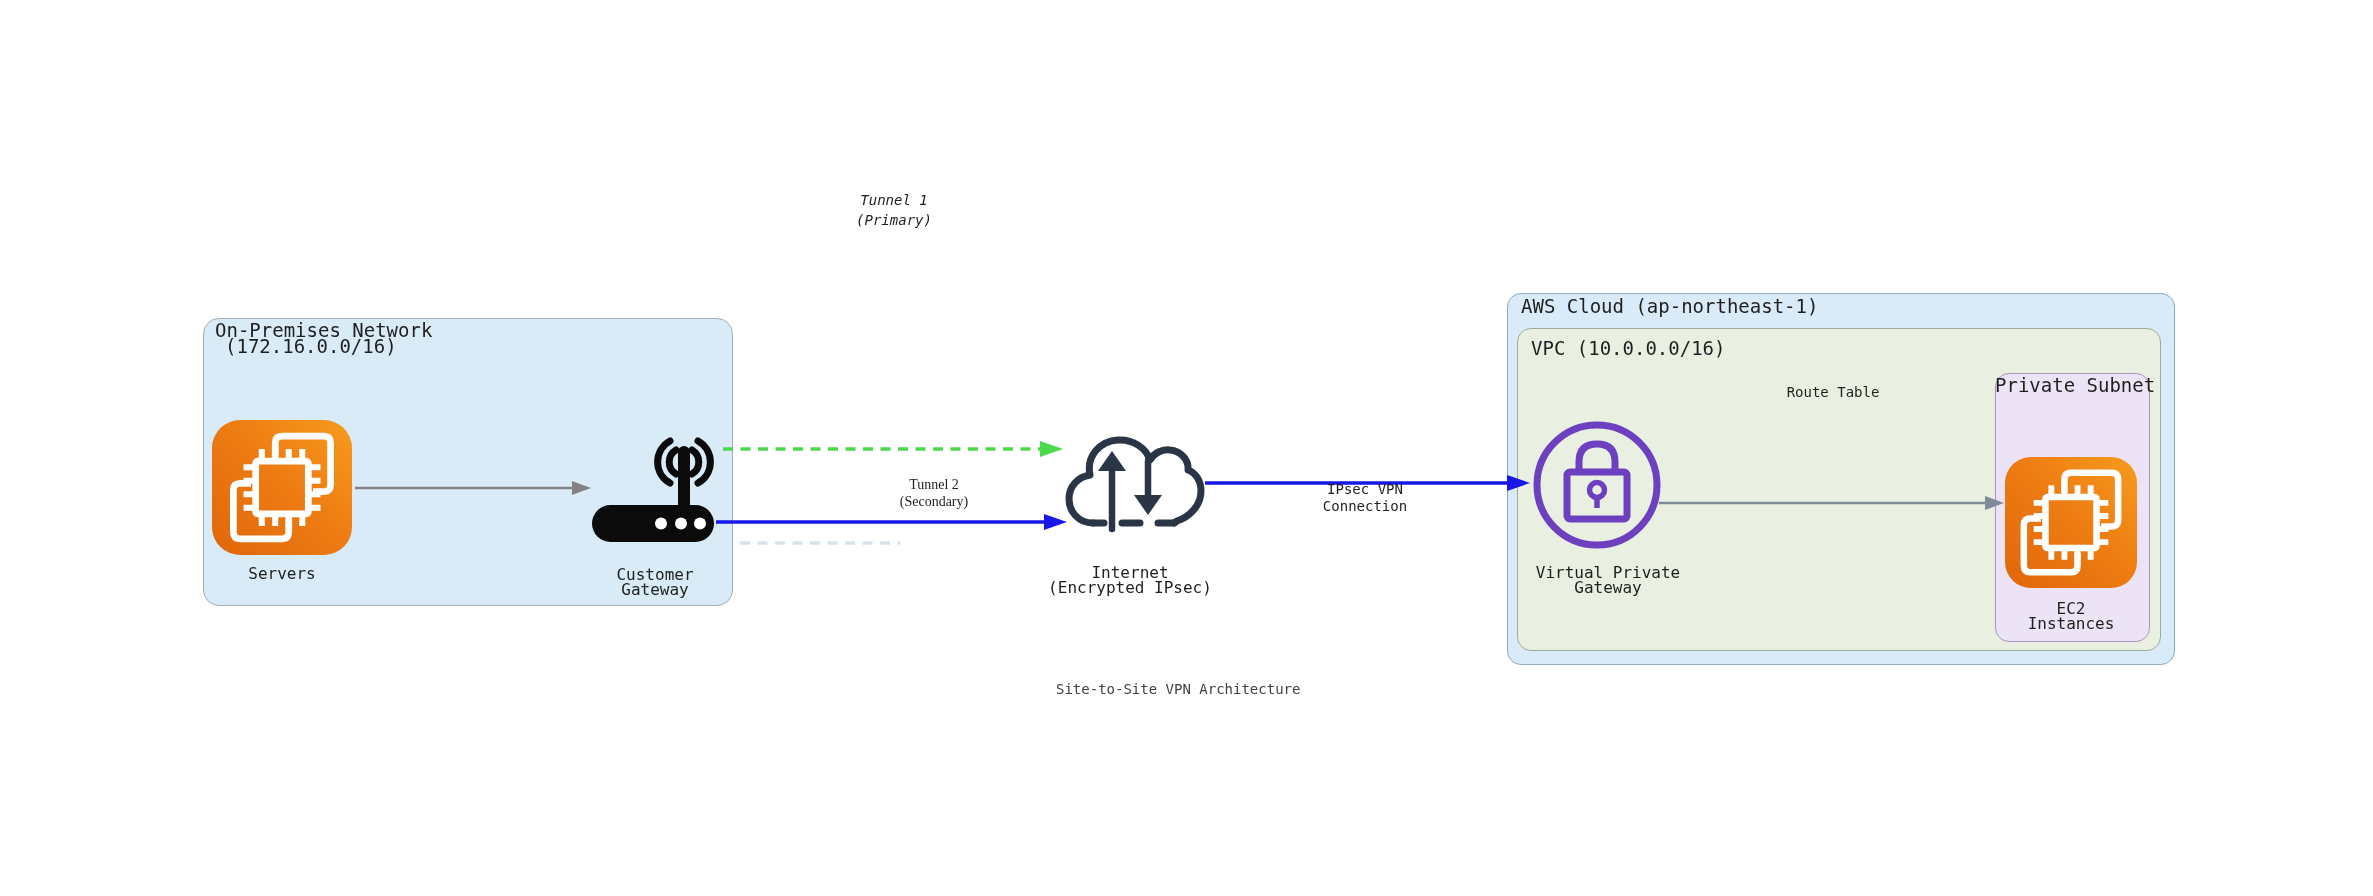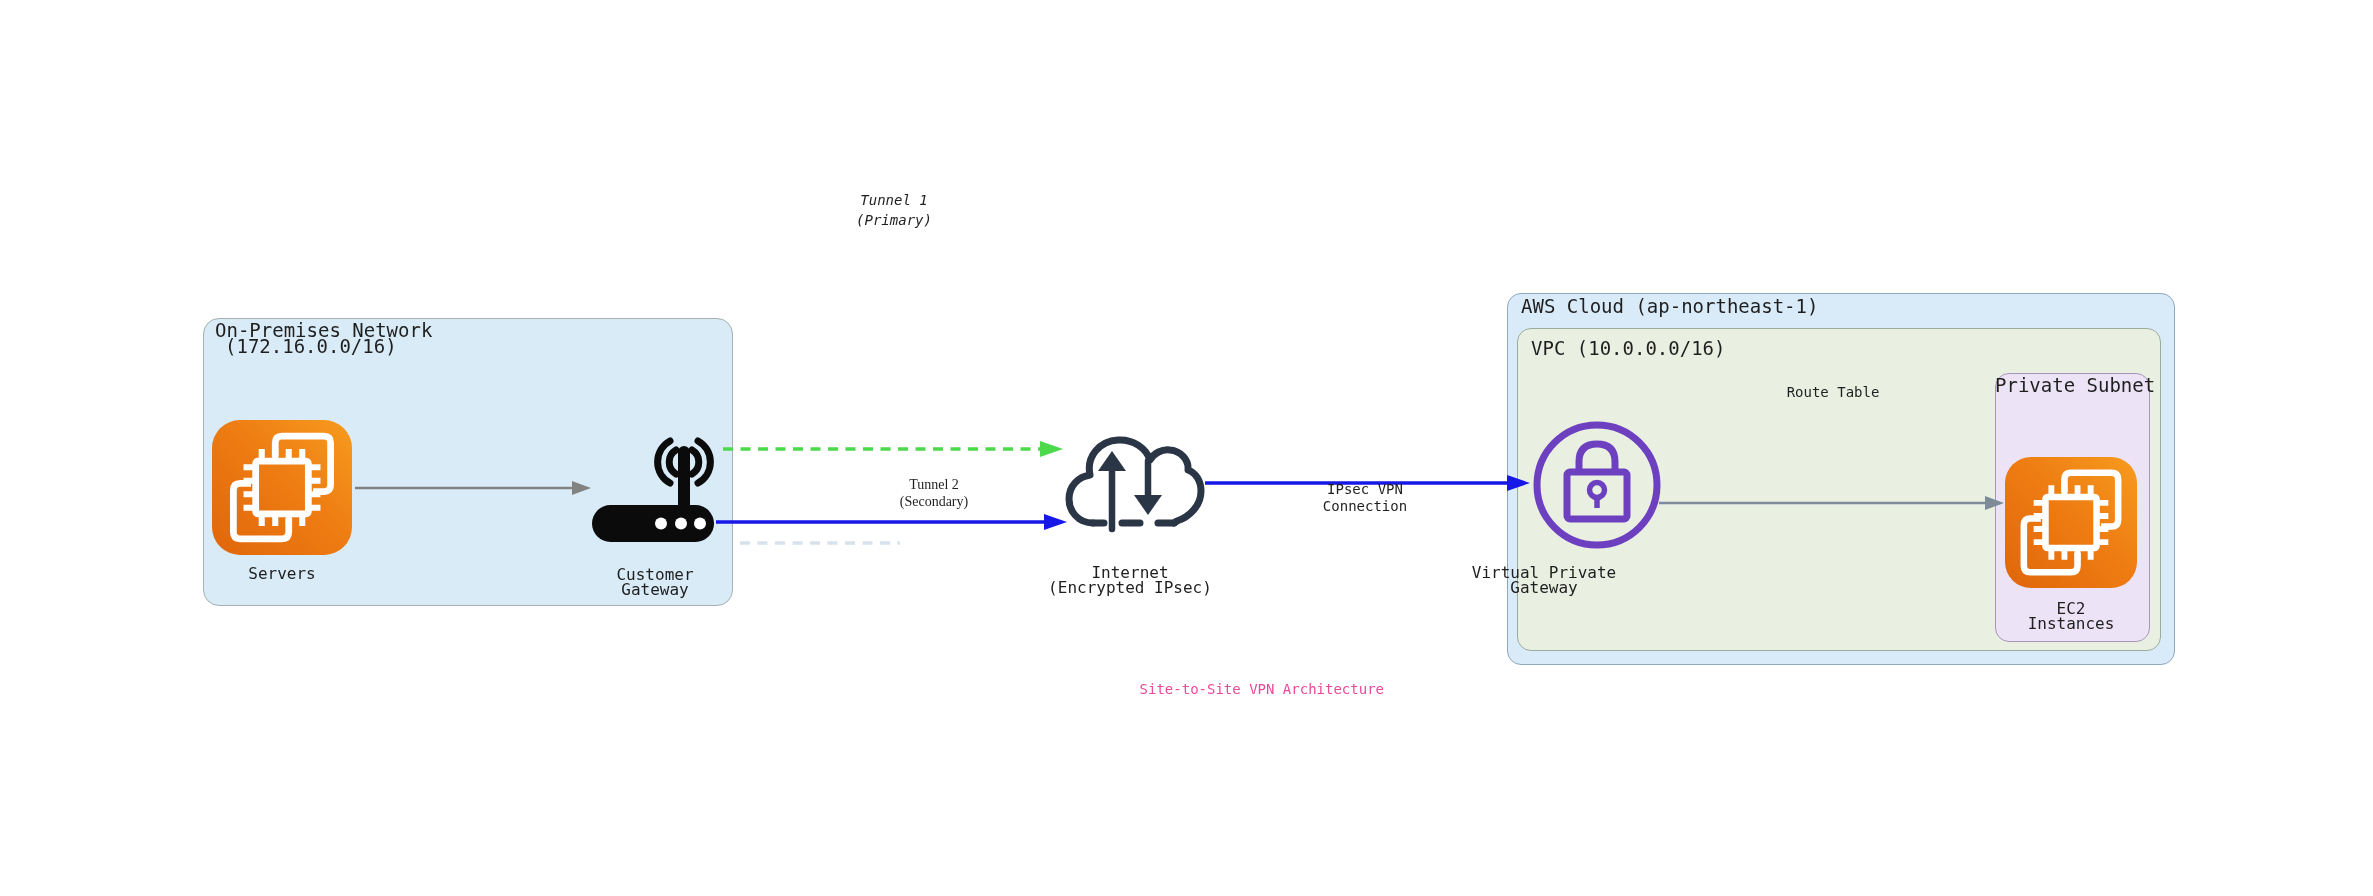--- a/index.html
+++ b/index.html
@@ -17,30 +17,30 @@
   .lbl.onprem-l1{left:215px;top:322px;}
   .lbl.onprem-l2{left:225px;top:338px;}
   .lbl.aws-l{left:1521px;top:298px;}
   .lbl.vpc-l{left:1531px;top:340px;}
   .lbl.subnet-l{left:1995px;top:377px;width:155px;text-align:center;}
 
   .caption{position:absolute;font-size:16px;line-height:15px;text-align:center;white-space:pre;}
   .caption.servers{left:212px;top:566px;width:140px;}
   .caption.cgw{left:595px;top:567px;width:120px;}
   .caption.internet{left:1040px;top:565px;width:180px;}
-  .caption.vpg{left:1464px;top:565px;width:160px;}
+  .caption.vpg{left:1528px;top:565px;width:160px;}
   .caption.ec2{left:2005px;top:601px;width:132px;}
 
   .flowlbl{position:absolute;font-size:14px;text-align:center;white-space:pre;}
   .flowlbl.t1{left:814px;top:190px;width:160px;line-height:20px;font-style:italic;}
   .flowlbl.t2{left:854px;top:476px;width:160px;line-height:17px;font-family:Liberation Serif, serif;}
   .flowlbl.ipsec{left:1285px;top:445px;width:160px;line-height:17px;margin-top:36px;}
   .flowlbl.route{left:1753px;top:384px;width:160px;line-height:17px;}
 
-  .title{position:absolute;left:1034px;top:681px;width:350px;text-align:right;font-size:14px;color:#ec4899;}
+  .title{position:absolute;left:1056px;top:681px;width:350px;text-align:left;font-size:14px;color:#404040;}
 
   .tile{position:absolute;border-radius:28px;background:linear-gradient(225deg,#f79b1e 0%,#ee7d13 45%,#e0660a 100%);}
   .tile.servers{left:212px;top:420px;width:140px;height:135px;}
   .tile.ec2{left:2005px;top:457px;width:132px;height:131px;border-radius:26px;}
   .tile svg{position:absolute;left:0;top:0;width:100%;height:100%;}
 
   #overlay{position:absolute;left:0;top:0;width:2373px;height:896px;pointer-events:none;}
 </style>
 </head>
 <body>

